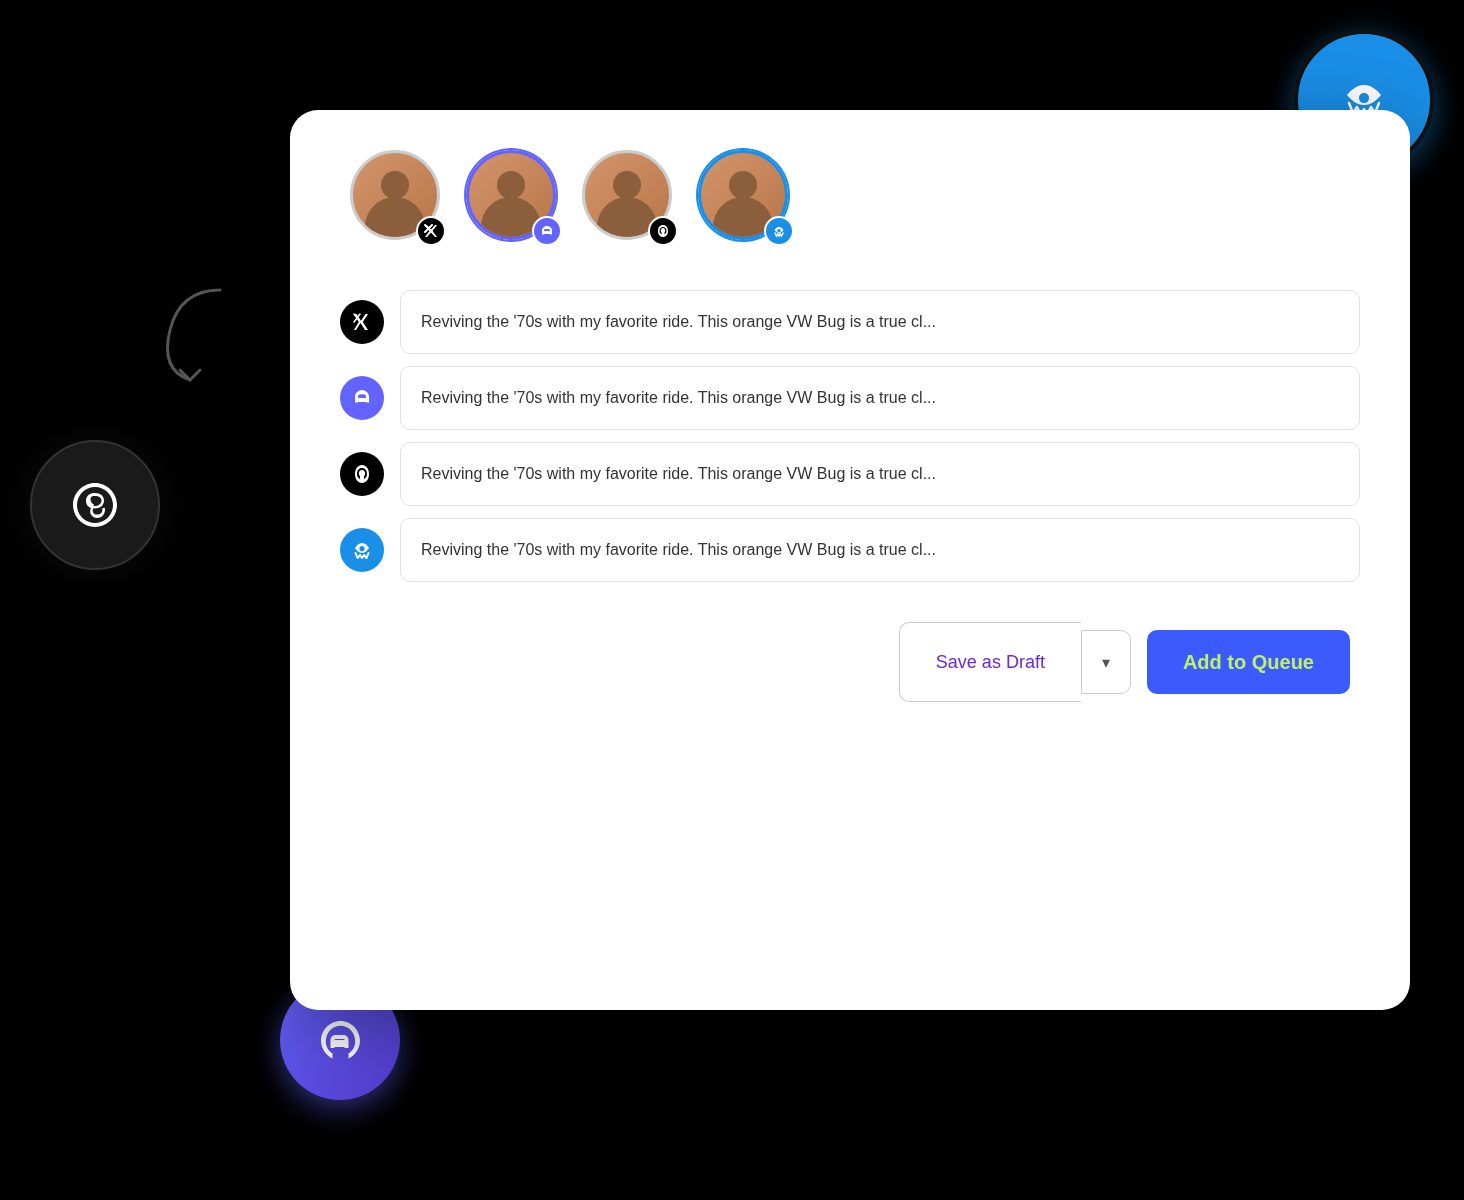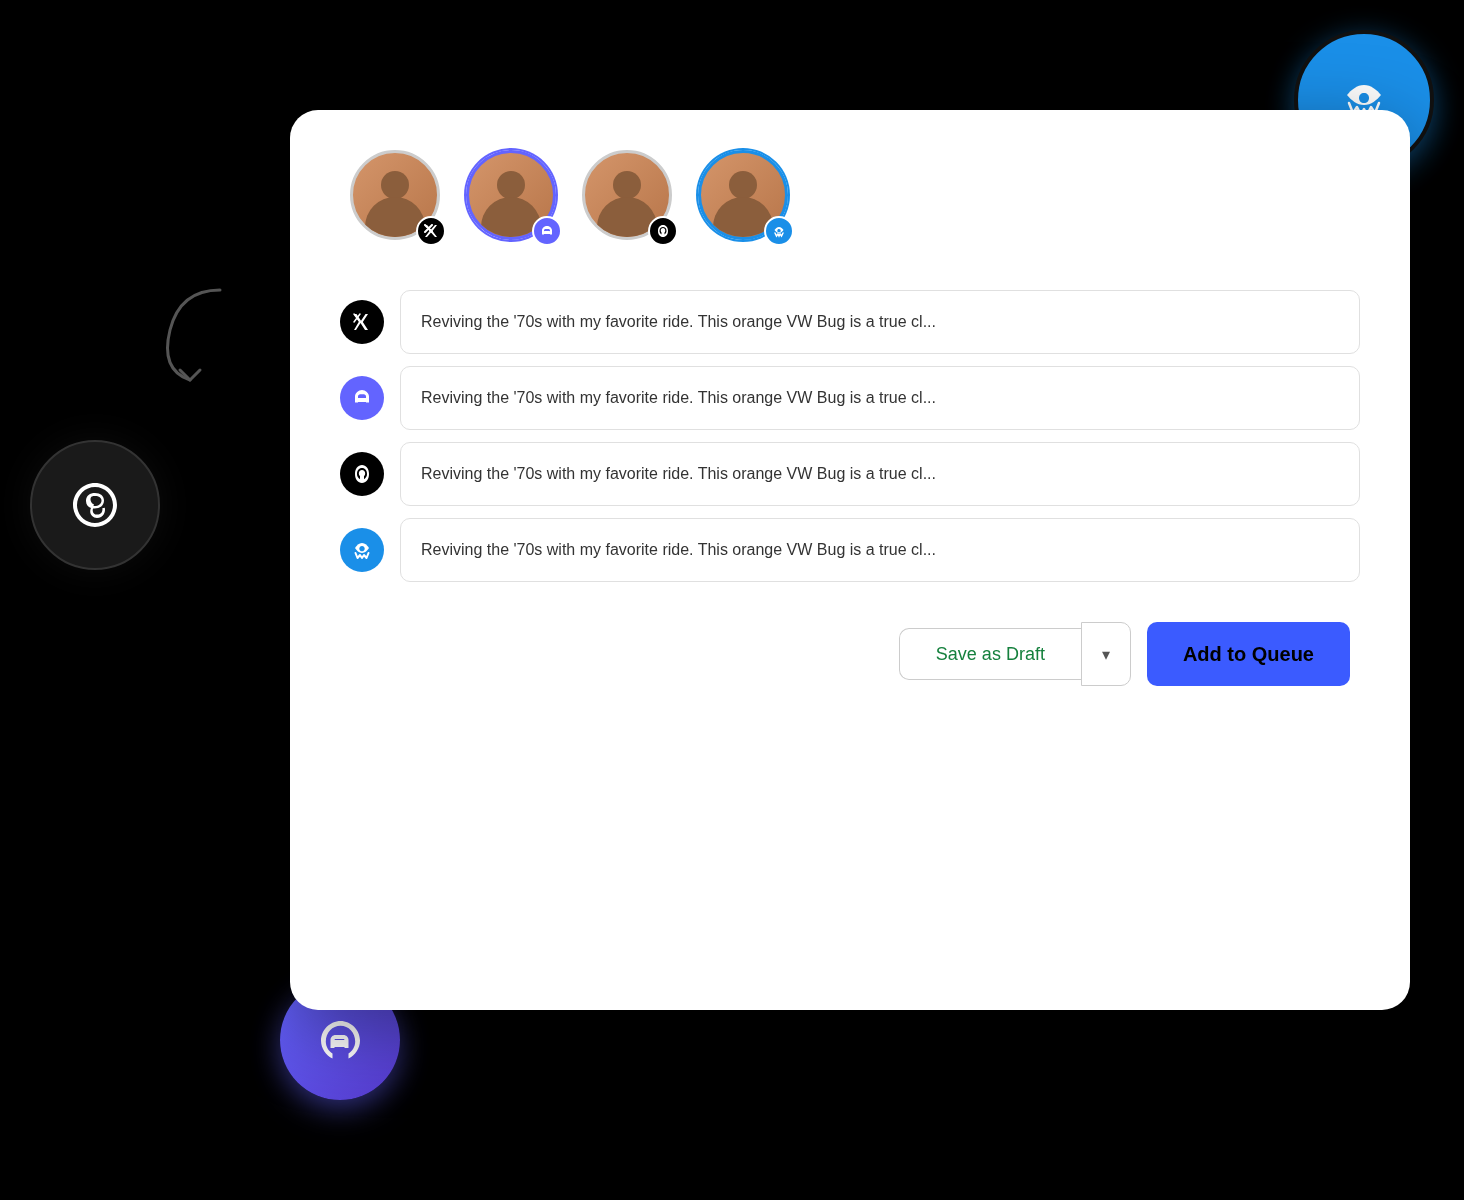--- a/index.html
+++ b/index.html
@@ -197,28 +197,28 @@
     .bottom-actions {
       display: flex;
       justify-content: flex-end;
       align-items: center;
       gap: 0;
       margin-top: 40px;
       padding-right: 10px;
     }
 
     .save-draft-btn {
-      height: 52px;
+      height: 80px;
       padding: 0 36px;
       background: #fff;
       border: 1.5px solid #ccc;
       border-right: none;
       border-radius: 10px 0 0 10px;
       font-size: 18px;
-      color: #15803d;
+      color: #6d28d9;
       cursor: pointer;
       font-weight: 500;
       display: flex;
       align-items: center;
     }
 
     .save-draft-dropdown {
       height: 64px;
       width: 50px;
       background: #fff;
@@ -232,21 +232,21 @@
       justify-content: center;
     }
 
     .add-queue-btn {
       height: 64px;
       padding: 0 36px;
       background: #3b5bff;
       border: none;
       border-radius: 10px;
       font-size: 20px;
-      color: #000000;
+      color: #bef264;
       cursor: pointer;
       font-weight: 600;
       margin-left: 16px;
       display: flex;
       align-items: center;
       white-space: nowrap;
     }
 
     
     .deco-arrow {

